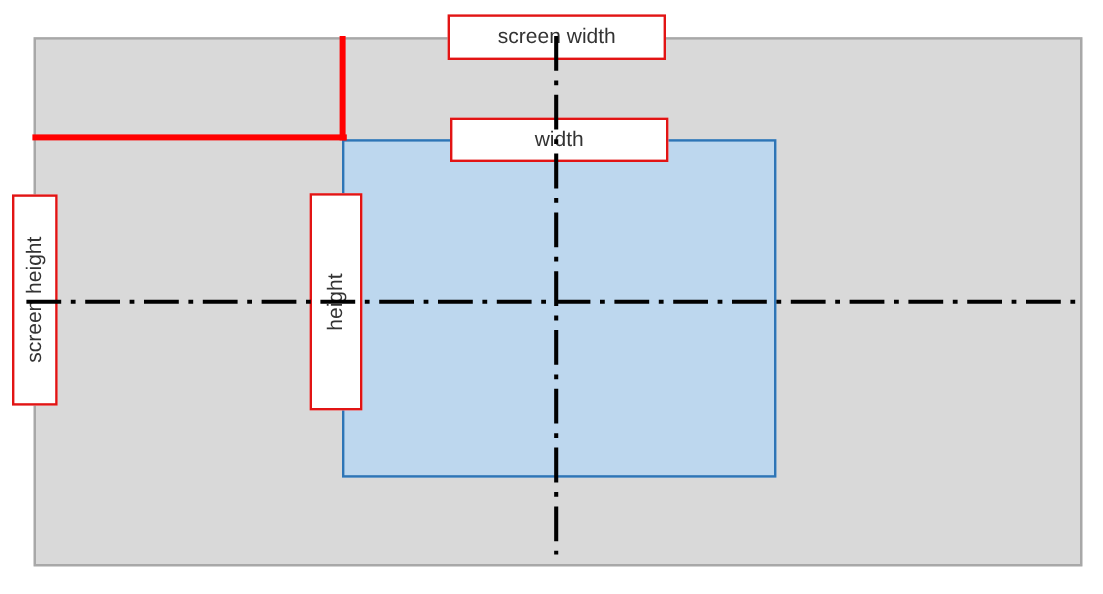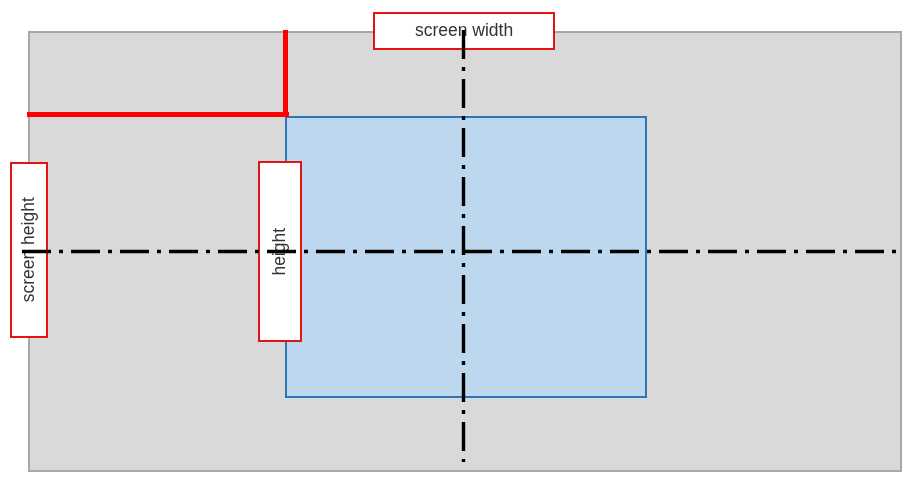--- a/index.html
+++ b/index.html
@@ -81,20 +81,23 @@
 
   <div class="window-rect"></div>
 
   <div class="redline red-h"></div>
   <div class="redline red-v"></div>
 
   <div class="label lbl-screen-width">
     <span>screen width</span>
   </div>
 
+  <div class="label lbl-width">
+    <span>width</span>
+  </div>
 
   <div class="label rot lbl-screen-height">
     <span>screen height</span>
   </div>
 
   <div class="label rot lbl-height">
     <span>height</span>
   </div>
 
   <svg class="centerlines" width="919" height="495">

